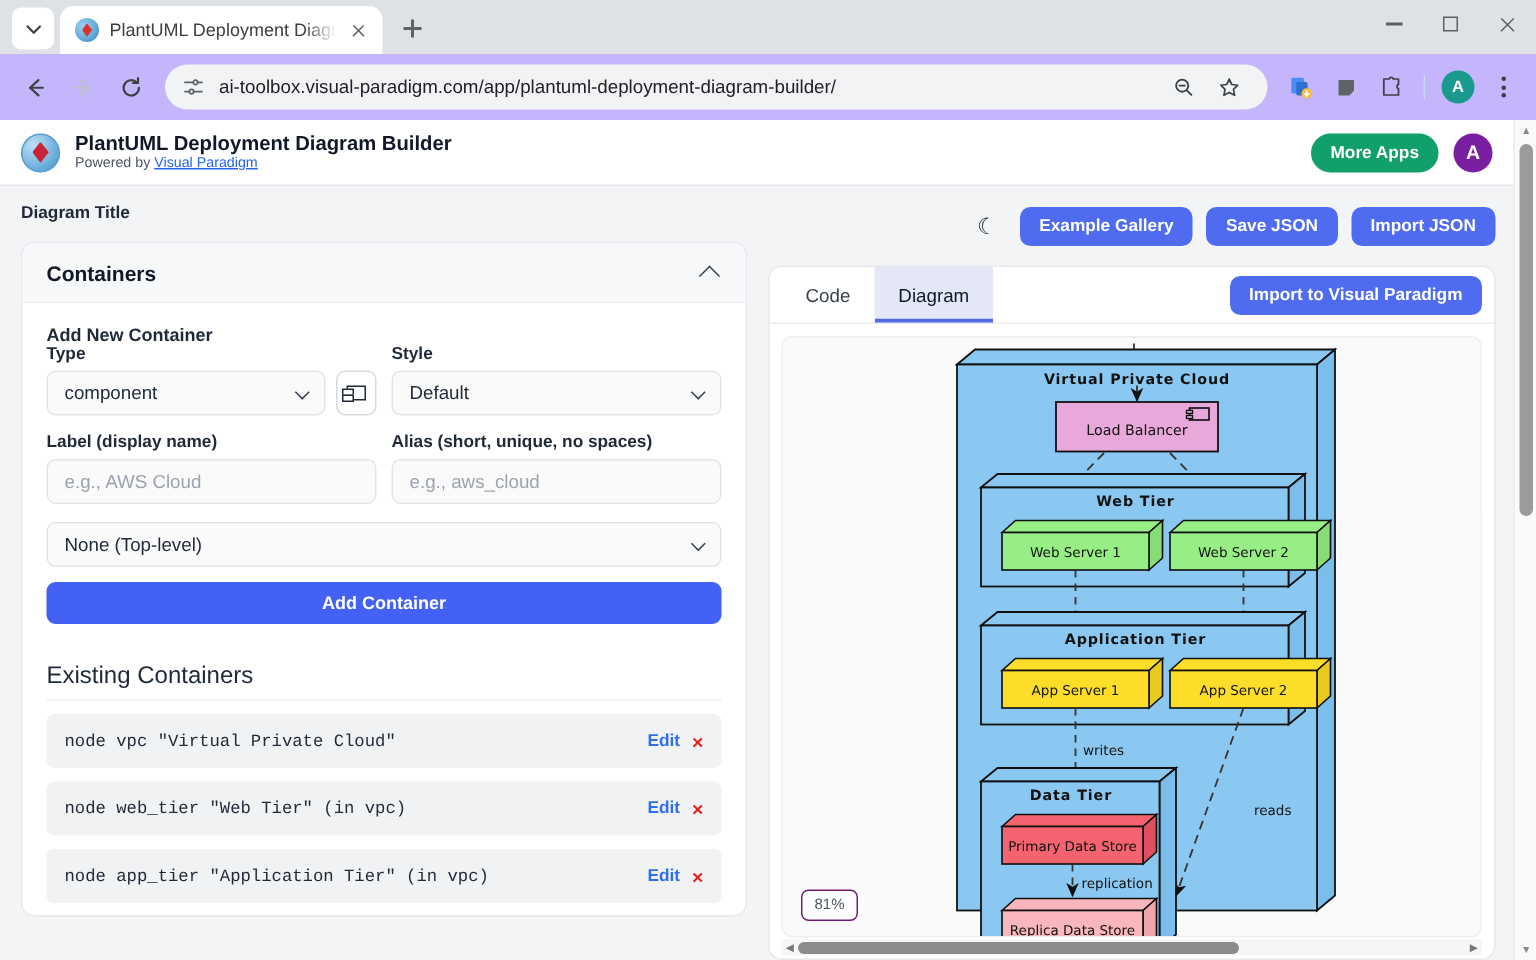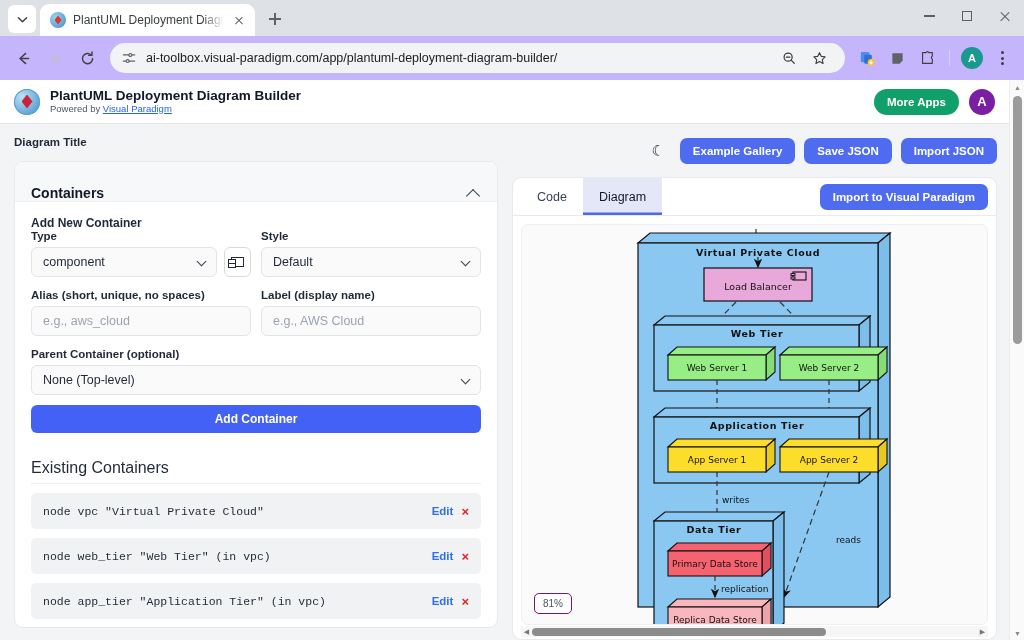--- a/index.html
+++ b/index.html
@@ -119,21 +119,21 @@
     height:30px; width:100%; border:1px solid #e3e4e8; border-radius:6px; background:#fafafa;
     display:flex; align-items:center; padding:0 11px; font-size:12.5px; color:#1f2937;
   }
   .text-input.ph{ color:#9ca3af; }
 
   .card{
     margin-top:13px; border:1px solid #e8e9ed; border-radius:9px; background:#fff; overflow:hidden;
   }
   .card-head{
     height:40px; background:#f7f8f9; border-bottom:1px solid #eceef1;
-    display:flex; align-items:flex-end; justify-content:space-between; padding:0 16px;
+    display:flex; align-items:center; justify-content:space-between; padding:0 16px;
   }
   .card-head .ttl{ font-size:14px; font-weight:700; color:#111827; }
   .chev{ width:14px;height:14px;position:relative; }
   .chev::before{
     content:""; position:absolute; left:1px; top:4px; width:9px;height:9px;
     border-left:1.8px solid #374151; border-top:1.8px solid #374151; transform:rotate(45deg);
   }
   .card-body{ padding:14px 16px 8px 16px; }
   .sec-title{ font-size:12px; font-weight:700; color:#1f2937; }
   .row2{ display:flex; gap:10px; }
@@ -381,31 +381,30 @@
                   <div class="field-label">Style</div>
                   <div class="selectbox">
                     <span>Default</span>
                     <span class="caret"></span>
                   </div>
                 </div>
               </div>
 
               <div class="row2 mt12">
                 <div class="col">
+                  <div class="field-label">Label (display name)</div>
+                  <div class="text-input ph">e.g., AWS Cloud</div>
+                </div>
+                <div class="col">
                   <div class="field-label">Alias (short, unique, no spaces)</div>
                   <div class="text-input ph">e.g., aws_cloud</div>
                 </div>
-                <div class="col">
-                  <div class="field-label">Label (display name)</div>
-                  <div class="text-input ph">e.g., AWS Cloud</div>
-                </div>
               </div>
 
               <div class="mt12">
-                <div class="field-label">Parent Container (optional)</div>
                 <div class="selectbox">
                   <span>None (Top-level)</span>
                   <span class="caret"></span>
                 </div>
               </div>
 
               <div class="primary-btn">Add Container</div>
 
               <div class="existing-title">Existing Containers</div>
               <div class="ex-list">

